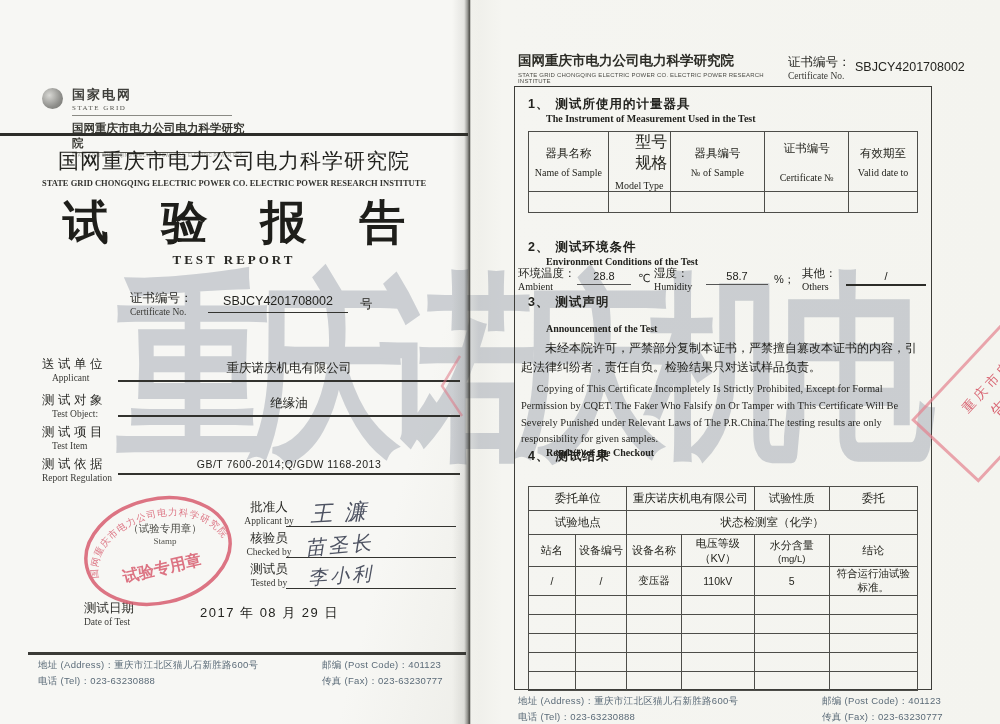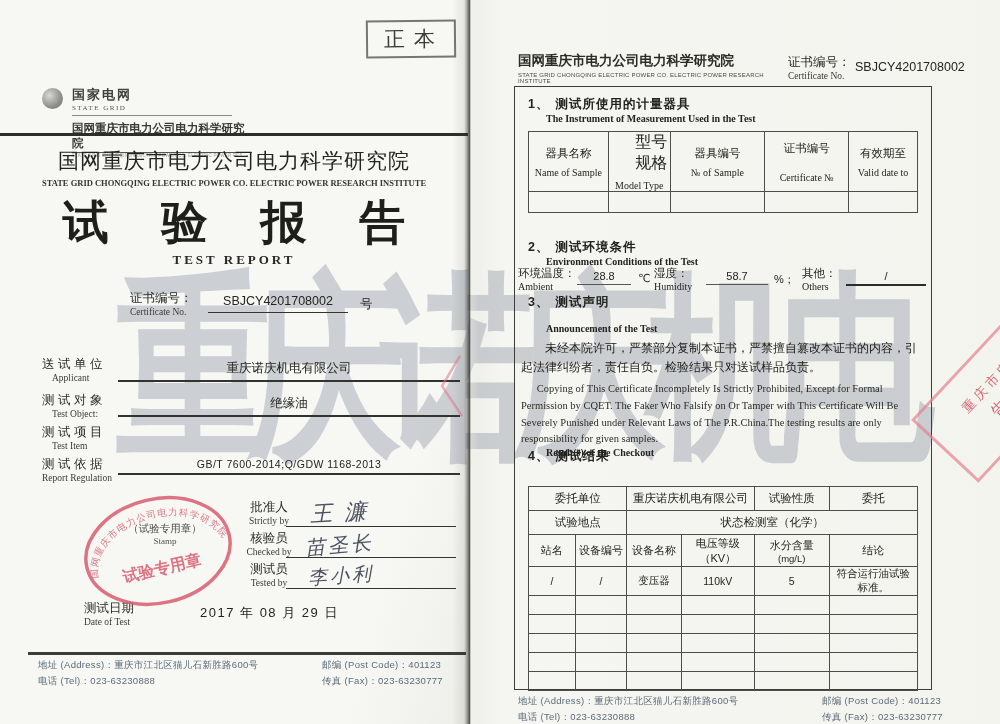--- a/index.html
+++ b/index.html
@@ -36,23 +36,20 @@
 </head>
 <body>
 
 <div id="doc">
 
   <div class="page page-left"></div>
   <div class="page page-right"></div>
 
   <div class="abs watermark">重庆诺庆机电</div>
 
-  <div class="abs z2" style="left:366px;top:20px;width:80px;height:34px;border:2px solid #767672;
-              display:flex;align-items:center;justify-content:center;font-size:21px;
-              letter-spacing:9px;color:#3c3c38;padding-left:6px;transform:rotate(-.6deg);">正本</div>
 
   <div class="abs z2" style="left:42px;top:86px;width:210px;">
     <div style="display:flex;align-items:flex-start;">
       <div style="width:21px;height:21px;border-radius:50%;margin:2px 9px 0 0;
                   background:radial-gradient(circle at 35% 35%,#d8d8d4,#8f8f8b 60%,#6f6f6b);"></div>
       <div>
         <div style="font-size:13px;font-weight:bold;letter-spacing:2px;color:#3f3f3b;">国家电网</div>
         <div class="serif" style="font-size:7px;letter-spacing:1.5px;color:#55554f;">STATE GRID</div>
       </div>
     </div>
@@ -95,21 +92,21 @@
   </div>
 
   <div class="abs z2" style="left:42px;top:456px;">
     <div class="lbl-cn">测 试 依 据</div>
     <div class="lbl-en">Report Regulation</div>
   </div>
   <div class="fline" style="top:458px;font-size:10.5px;letter-spacing:.5px;">GB/T 7600-2014;Q/GDW 1168-2013</div>
 
   <div class="abs z2" style="left:228px;top:499px;width:82px;text-align:center;">
     <div class="lbl-cn">批准人</div>
-    <div class="lbl-en">Strictly by</div>
+    <div class="lbl-en">Applicant by</div>
   </div>
   <div class="abs" style="left:286px;top:503px;width:170px;height:23px;border-bottom:1.5px solid #33332f;z-index:2;"></div>
   <div class="abs sig" style="left:310px;top:498px;font-size:22px;transform:rotate(-3deg);">王 濂</div>
 
   <div class="abs z2" style="left:228px;top:530px;width:82px;text-align:center;">
     <div class="lbl-cn">核验员</div>
     <div class="lbl-en">Checked by</div>
   </div>
   <div class="abs" style="left:286px;top:534px;width:170px;height:23px;border-bottom:1.5px solid #33332f;z-index:2;"></div>
   <div class="abs sig" style="left:305px;top:532px;font-size:20px;transform:rotate(-5deg);">苗圣长</div>

